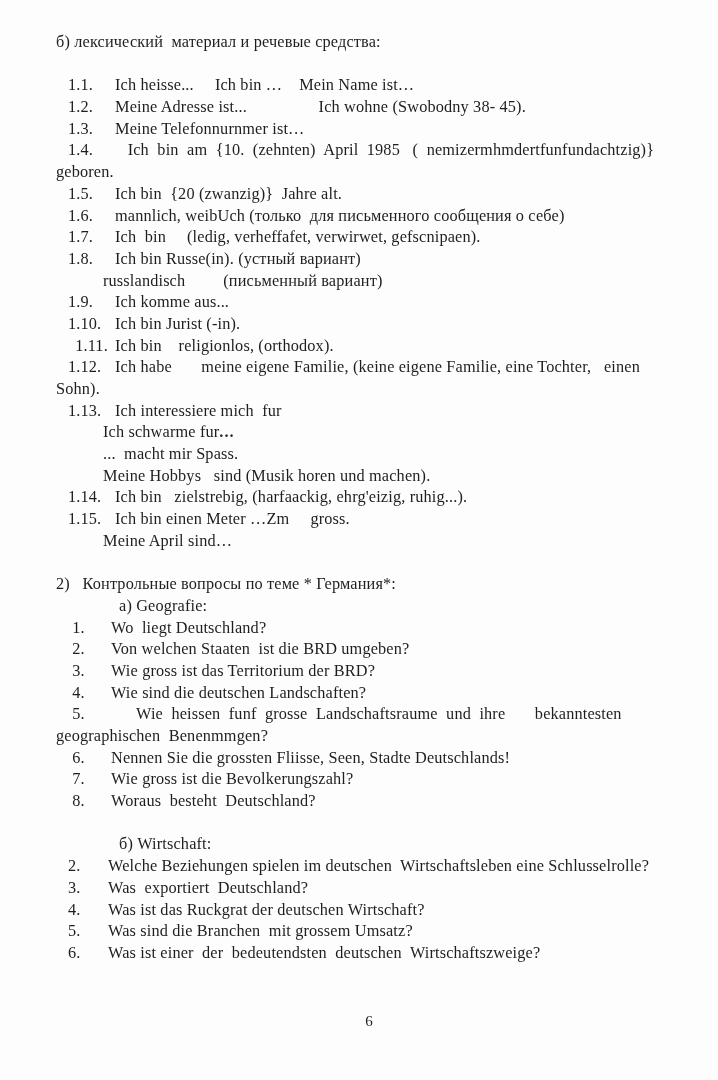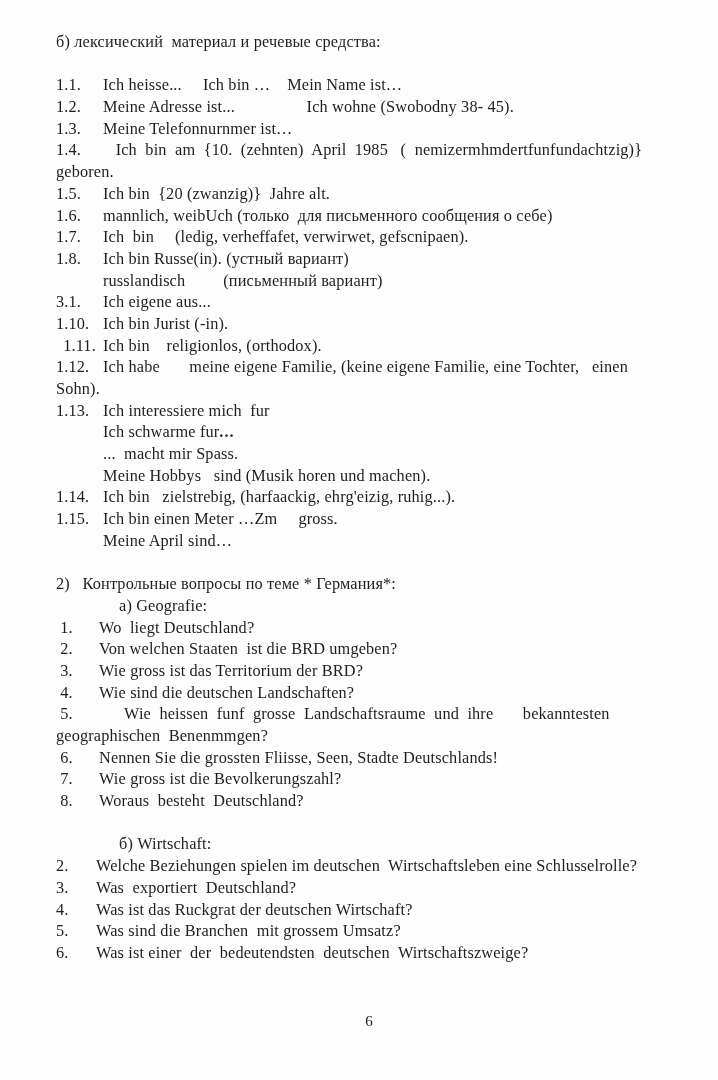--- a/index.html
+++ b/index.html
@@ -27,20 +27,21 @@
     font-size: 16.3px;
     line-height: 21.7px;
     height: 21.7px;
     white-space: pre;
     letter-spacing: 0.15px;
   }
   .line .num {
     display: inline-block;
     vertical-align: top;
     white-space: pre;
+    margin-left: 12px;
   }
   .ind1 { padding-left: 47px; }
   .ind2 { padding-left: 63px; }
   .line b { font-weight: bold; letter-spacing: 1px; }
   .pageno {
     position: absolute;
     top: 1013px;
     left: 0;
     right: 0;
     text-align: center;
@@ -58,21 +59,21 @@
       <div class="line"><span class="num" style="width: 47px;">1.1.</span><span>Ich heisse...     Ich bin …    Mein Name ist…</span></div>
       <div class="line"><span class="num" style="width: 47px;">1.2.</span><span>Meine Adresse ist...                 Ich wohne (Swobodny 38- 45).</span></div>
       <div class="line"><span class="num" style="width: 47px;">1.3.</span><span>Meine Telefonnurnmer ist…</span></div>
       <div class="line"><span class="num" style="width: 47px;">1.4.</span><span>   Ich  bin  am  {10.  (zehnten)  April  1985   (  nemizermhmdertfunfundachtzig)}</span></div>
       <div class="line"><span>geboren.</span></div>
       <div class="line"><span class="num" style="width: 47px;">1.5.</span><span>Ich bin  {20 (zwanzig)}  Jahre alt.</span></div>
       <div class="line"><span class="num" style="width: 47px;">1.6.</span><span>mannlich, weibUch (только  для письменного сообщения о себе)</span></div>
       <div class="line"><span class="num" style="width: 47px;">1.7.</span><span>Ich  bin     (ledig, verheffafet, verwirwet, gefscnipaen).</span></div>
       <div class="line"><span class="num" style="width: 47px;">1.8.</span><span>Ich bin Russe(in). (устный вариант)</span></div>
       <div class="line ind1"><span>russlandisch         (письменный вариант)</span></div>
-      <div class="line"><span class="num" style="width: 47px;">3.1.</span><span>Ich eigene aus...</span></div>
+      <div class="line"><span class="num" style="width: 47px;">1.9.</span><span>Ich komme aus...</span></div>
       <div class="line"><span class="num" style="width: 47px;">1.10.</span><span>Ich bin Jurist (-in).</span></div>
       <div class="line"><span class="num" style="width: 47px; text-align: center;">1.11.</span><span>Ich bin    religionlos, (orthodox).</span></div>
       <div class="line"><span class="num" style="width: 47px;">1.12.</span><span>Ich habe       meine eigene Familie, (keine eigene Familie, eine Tochter,   einen</span></div>
       <div class="line"><span>Sohn).</span></div>
       <div class="line"><span class="num" style="width: 47px;">1.13.</span><span>Ich interessiere mich  fur</span></div>
       <div class="line ind1"><span>Ich schwarme fur</span><b>...</b></div>
       <div class="line ind1"><span>...  macht mir Spass.</span></div>
       <div class="line ind1"><span>Meine Hobbys   sind (Musik horen und machen).</span></div>
       <div class="line"><span class="num" style="width: 47px;">1.14.</span><span>Ich bin   zielstrebig, (harfaackig, ehrg'eizig, ruhig...).</span></div>
       <div class="line"><span class="num" style="width: 47px;">1.15.</span><span>Ich bin einen Meter …Zm     gross.</span></div>

